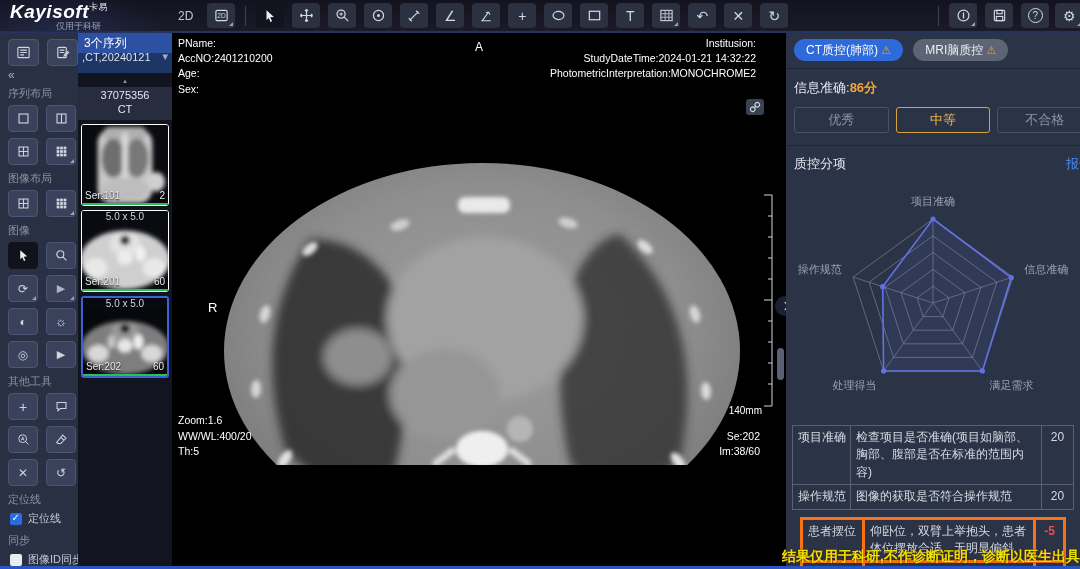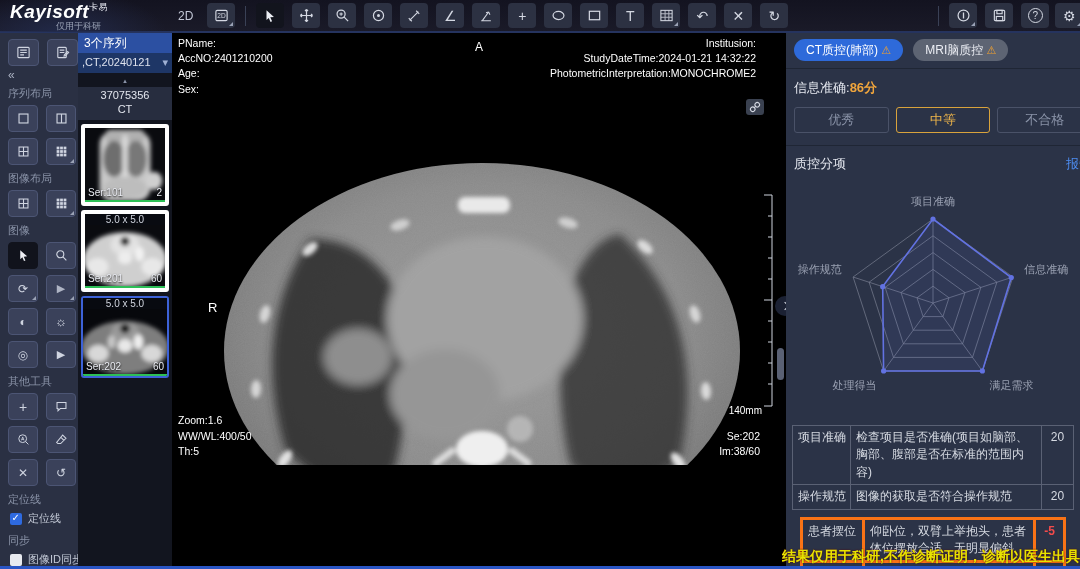--- a/index.html
+++ b/index.html
@@ -41,24 +41,24 @@
   .cb-row { display:flex; align-items:center; gap:6px; margin:0 0 7px 2px; }
   .cb-box { width:12px; height:12px; border-radius:2px; background:#e8eaf0; flex:0 0 auto; position:relative; }
   .cb-box.checked { background:#2e6ae0; }
   .cb-box.checked::after { content:"✓"; position:absolute; left:1.5px; top:-1px; font-size:10px; color:#fff; }
   .cb-label { font-size:11px; color:#c3c9d6; white-space:nowrap; }
 
   
   .thumbcol { position:absolute; left:78px; top:33px; width:94px; height:536px; background:#12151f; z-index:10; }
   .series-count { height:20px; background:#2c50a2; color:#fff; font-size:12px; padding:2px 0 0 6px; }
   .series-select { height:20px; background:#1e3666; color:#dde2ee; font-size:11px; padding:3px 4px 16px 4px;
-    display:flex; justify-content:space-between; }
+    display:flex; justify-content:space-between;align-items:center; }
   .group-caret { text-align:center; color:#8a93a8; font-size:7px; height:10px; margin-top:4px;}
   .group-hdr { background:#272d3f; color:#e3e6ee; font-size:11px; text-align:center; line-height:1.3; padding:1px 0 3px 0; }
-  .thumb-card { width:88px; margin:4px auto 0 auto; background:#05060a; border:4px solid #ffffff; border-radius:3px;
+  .thumb-card { width:88px; margin:4px auto 0 auto; background:#05060a; border:1px solid #ffffff; border-radius:3px;
     position:relative; height:82px; overflow:hidden; }
   .thumb-card.selected { border:2px solid #3d62d8; }
   .thumb-top { position:absolute; top:0; left:0; right:0; text-align:center; font-size:10px; color:#d0d4de;
     background:rgba(10,12,20,.55); z-index:2; }
   .thumb-ser { position:absolute; left:3px; bottom:4px; font-size:10px; color:#e8eaf0; z-index:2; text-shadow:0 1px 2px #000; }
   .thumb-num { position:absolute; right:3px; bottom:4px; font-size:10px; color:#e8eaf0; z-index:2; text-shadow:0 1px 2px #000; }
   .thumb-bar { position:absolute; left:0; right:0; bottom:0; height:2px; background:#2dbf57; z-index:2; }
   .thumb-card svg { position:absolute; inset:0; }
 
   
@@ -566,21 +566,21 @@
   <div class="link-btn">
     <svg width="12" height="12" viewBox="0 0 16 16" fill="none" stroke="#d4d8e2" stroke-width="1.5">
         <path d="M6.5 9.5 L9.5 6.5"></path>
         <rect x="2" y="8" width="6" height="6" rx="3" transform="rotate(-45 5 11)"></rect>
         <rect x="8" y="2" width="6" height="6" rx="3" transform="rotate(-45 11 5)"></rect>
       </svg>
   </div>
   <div class="ov ov-left">R</div>
   <div class="ov ov-bl">
     <div>Zoom:1.6</div>
-    <div>WW/WL:400/50</div>
+    <div>WW/WL:400/20</div>
     <div>Th:5</div>
   </div>
   <div class="ov ov-br">
     <div>Se:202</div>
     <div>Im:38/60</div>
   </div>
 
   <div class="ruler">
     <svg width="14" height="215" viewBox="0 0 14 215">
       <path d="M12 2 V213" stroke="#cfd4de" stroke-width="1"></path>

